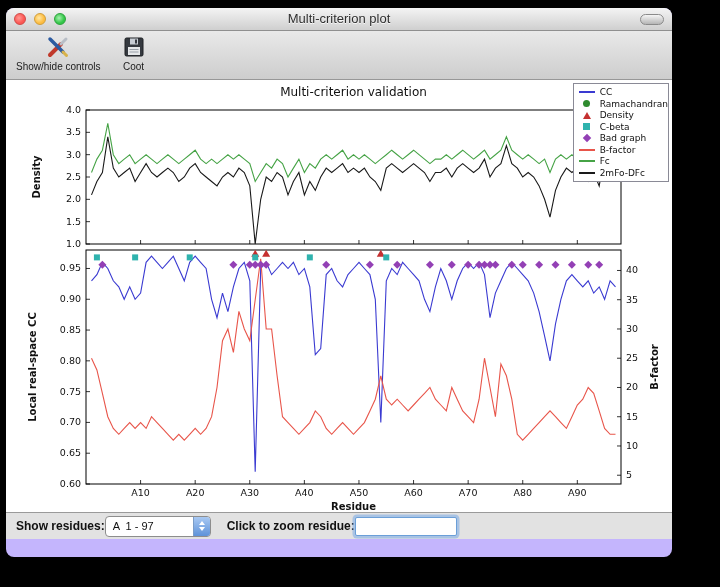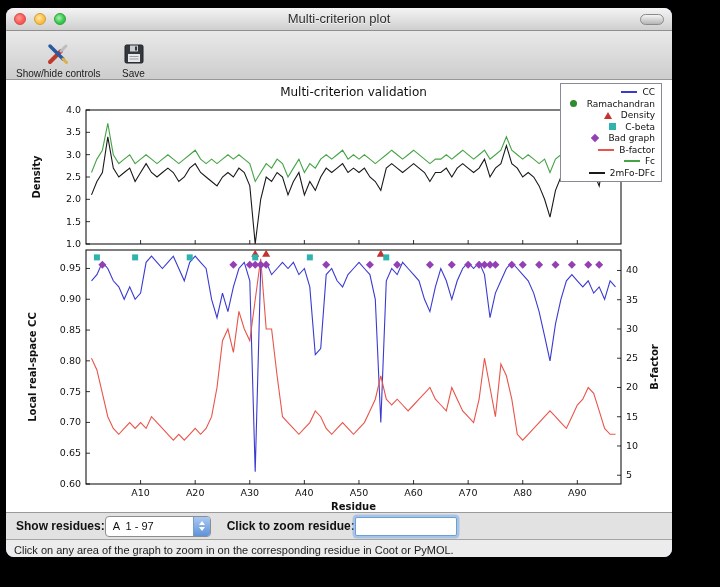--- a/index.html
+++ b/index.html
@@ -14,29 +14,29 @@
   .title{text-align:center;line-height:22px;font-size:13px;color:#2e2e2e;
          text-shadow:0 1px 0 rgba(255,255,255,0.8);}
   .traffic{position:absolute;left:8px;top:5px;display:flex;gap:8px;}
   .tl{width:12px;height:12px;border-radius:50%;display:inline-block;box-sizing:border-box;}
   .tl.red{background:radial-gradient(circle at 4px 4px,#ff9a95,#fc5753 60%);border:1px solid #cf4947;}
   .tl.yellow{background:radial-gradient(circle at 4px 4px,#ffe9a8,#fdbc40 60%);border:1px solid #cf9d3a;}
   .tl.green{background:radial-gradient(circle at 4px 4px,#a8f0b0,#33c748 60%);border:1px solid #2ca13c;}
   .capsule{position:absolute;right:8px;top:6px;width:24px;height:11px;border-radius:6px;
            background:linear-gradient(#f5f5f5,#b5b5b5);border:1px solid #8a8a8a;box-sizing:border-box;}
   
-  .toolbar{height:45px;border-bottom:1px solid #979797;display:flex;align-items:flex-end;
+  .toolbar{height:45px;border-bottom:1px solid #979797;display:flex;align-items:flex-start;
            gap:20px;padding:3px 10px 0 10px;background:linear-gradient(#e9e9e9,#cdcdcd);box-sizing:content-box;}
   .toolbtn{display:flex;flex-direction:column;align-items:center;gap:1px;cursor:default;}
   .toollabel{font-size:10px;color:#1c1c1c;}
   
   .content{height:432px;background:#ffffff;position:relative;}
   #chart-svg{display:block;margin:0 auto;}
-  .legend{position:absolute;top:3px;right:10px;background:#fff;border:1px solid #8a8a96;
-          padding:3px 6px 3px 4px;display:flex;flex-direction:column;gap:1px;align-items:flex-end;}
+  .legend{position:absolute;top:3px;right:3px;background:#fff;border:1px solid #8a8a96;
+          padding:3px 0 3px 4px;display:flex;flex-direction:column;gap:1px;}
   .legend-item{display:flex;align-items:center;gap:4px;height:10.5px;}
   .lg-mk{width:18px;display:flex;justify-content:center;align-items:center;}
   .lg-marker{display:inline-block;}
   .m-line{width:16px;height:2px;}
   .m-circle{width:7px;height:7px;border-radius:50%;}
   .m-square{width:7px;height:7px;}
   .m-diamond{width:6px;height:6px;transform:rotate(45deg);}
   .m-triangle{width:0;height:0;border-left:4px solid transparent;border-right:4px solid transparent;
               border-bottom:7px solid #000;}
   .lg-label{font-size:9px;color:#111;font-family:"DejaVu Sans",sans-serif;white-space:nowrap;}
@@ -87,21 +87,21 @@
     </div>
     <div class="toolbtn">
       <svg width="26" height="26" viewBox="0 0 26 26">
         <rect x="4" y="4" width="18" height="18" rx="1.5" fill="#35393f" stroke="#1e2125"></rect>
         <rect x="9" y="4.5" width="8" height="6" fill="#c8cdd4"></rect>
         <rect x="14" y="5.5" width="2" height="4" fill="#35393f"></rect>
         <rect x="7" y="13" width="12" height="8" fill="#e6e8ea"></rect>
         <line x1="8.5" y1="15.5" x2="17.5" y2="15.5" stroke="#9aa0a8" stroke-width="1"></line>
         <line x1="8.5" y1="18" x2="17.5" y2="18" stroke="#9aa0a8" stroke-width="1"></line>
       </svg>
-      <span class="toollabel">Save</span>
+      <span class="toollabel">Coot</span>
     </div>
   </div>
 
   <div class="content">
     <svg id="chart-svg" width="700" height="432">
         <text x="347.5" y="16" fill="#111" font-size="12" font-family="&quot;DejaVu Sans&quot;, sans-serif" text-anchor="middle">Multi-criterion validation</text>
         <rect x="80" y="30" width="535" height="134" fill="#fff" stroke="#000" stroke-width="1"></rect>
         <rect x="80" y="170" width="535" height="234" fill="#fff" stroke="#000" stroke-width="1"></rect>
         <line x1="80" y1="164" x2="84" y2="164" stroke="#000" stroke-width="0.8"></line>
         <text x="75" y="167" fill="#111" font-size="9.5" font-family="&quot;DejaVu Sans&quot;, sans-serif" text-anchor="end">1.0</text>
@@ -275,17 +275,14 @@
       <span class="dd-text">A  1 - 97</span>
       <span class="dd-stepper">
           <i class="up"></i>
           <i class="down"></i>
         </span>
     </div>
     <span class="ctl-label zoomlbl">Click to zoom residue:</span>
     <input class="zoom-input" type="text" value="" style="">
   </div>
 
-  <div class="statusbar">
-    <span>Click on any area of the graph to zoom in on the corresponding residue in Coot or PyMOL.</span>
-  </div>
 
 </div>
 
 </body></html>

